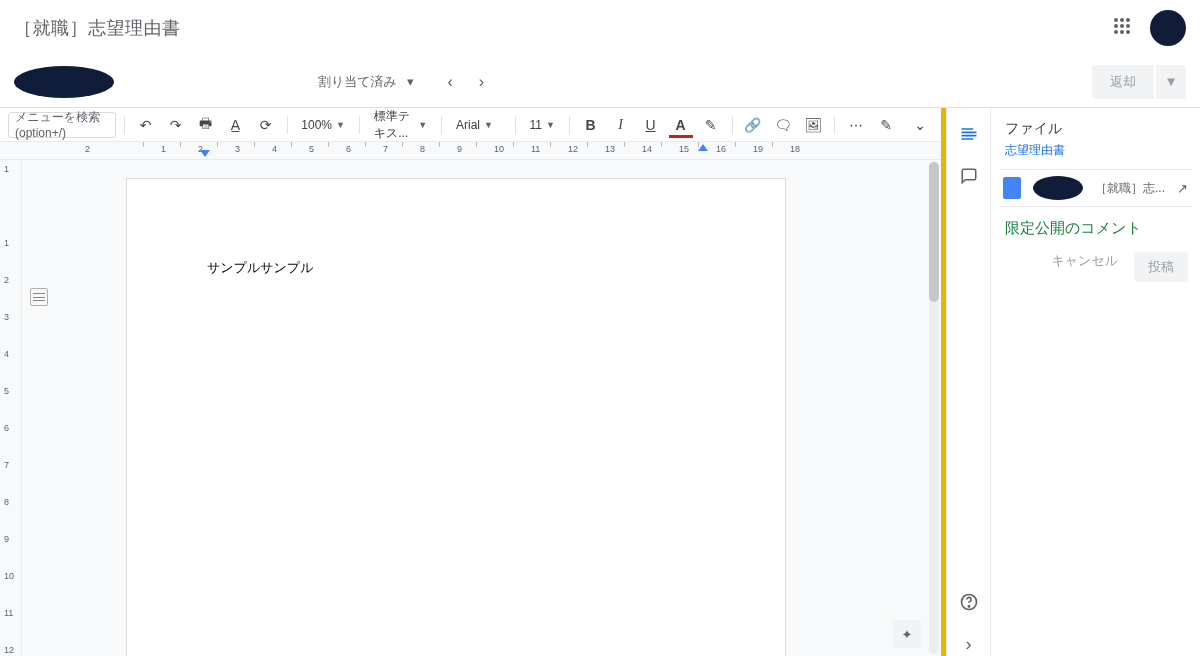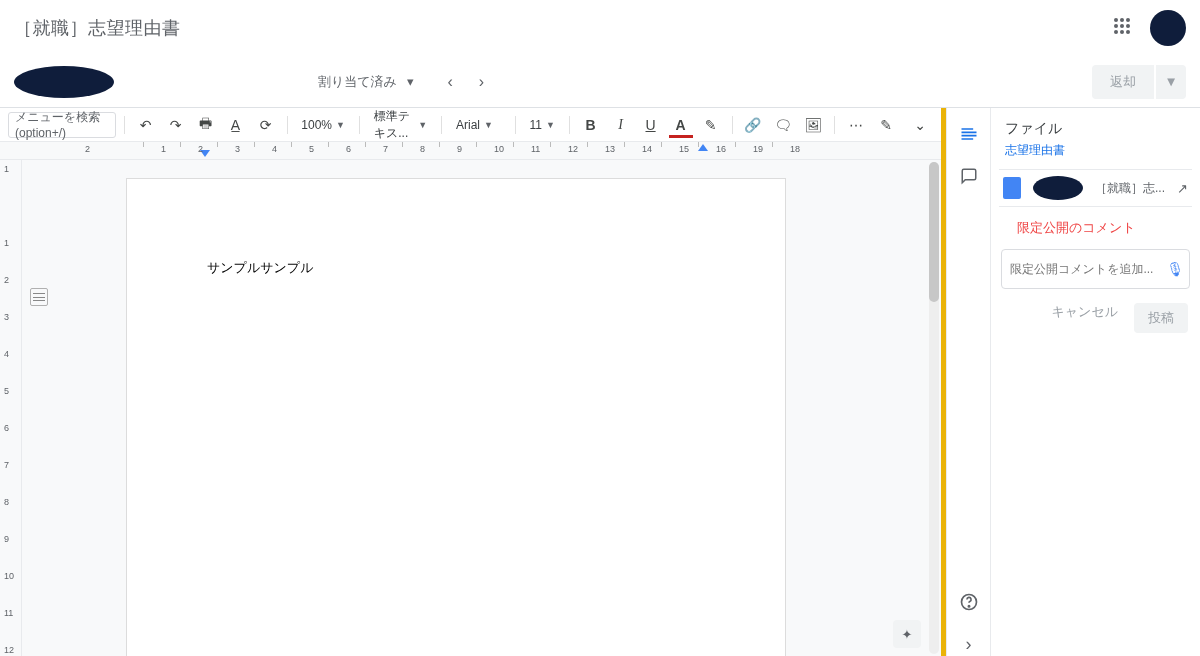--- a/index.html
+++ b/index.html
@@ -64,21 +64,21 @@
   .explore-fab { position:absolute; right:20px; bottom:8px; width:28px;height:28px;background:#f1f3f4;border-radius:4px;display:flex;align-items:center;justify-content:center;color:#5f6368;cursor:pointer;}
 
   
   .sp-title { font-size:14px; color:#3c4043; padding:0 6px;}
   .sp-link { color:#1a73e8; font-size:12px; padding:4px 6px 10px; cursor:pointer;}
   .sp-file { display:flex; align-items:center; gap:12px; padding:6px 4px; border-bottom:1px solid #e8eaed; border-top:1px solid #e8eaed;}
   .sp-file .ficon { width:18px;height:22px;background:#4285f4;border-radius:2px;}
   .sp-file .fdot { width:50px;height:24px;border-radius:50%;background:#0f1d3b;}
   .sp-file .fname { font-size:12px; color:#5f6368; white-space:nowrap; overflow:hidden; text-overflow:ellipsis; flex:1;}
   .sp-file .open { color:#5f6368; cursor:pointer;}
-  .sp-section { padding:12px 6px 6px; font-size:13px; color:#ef4444;margin-left:12px;}
+  .sp-section { padding:12px 6px 6px; font-size:15px; color:#15803d;}
   .sp-input { margin:6px 2px; }
   .sp-input input { width:100%; height:40px; border:1px solid #dadce0; border-radius:4px; padding:0 28px 0 8px; font-size:12px; color:#5f6368;}
   .sp-mic { position:relative; }
   .sp-mic .mic { position:absolute; right:6px; top:50%; transform:translateY(-50%); font-size:14px; color:#4285f4;}
   .sp-actions { display:flex; justify-content:flex-end; gap:16px; padding:8px 4px; color:#9aa0a6; font-size:13px;}
   .sp-actions .post { background:#f1f3f4; padding:6px 14px; border-radius:4px;}
   .sp-actions span { cursor:pointer;}
 </style>
 </head>
 <body>
@@ -270,23 +270,19 @@
   <div class="side-panel">
     <div class="sp-title">ファイル</div>
     <div class="sp-link">志望理由書</div>
     <div class="sp-file">
       <div class="ficon"></div>
       <div class="fdot"></div>
       <div class="fname">［就職］志...</div>
       <div class="open">↗</div>
     </div>
     <div class="sp-section">限定公開のコメント</div>
-    <div class="sp-input sp-mic">
-      <input type="text" placeholder="限定公開コメントを追加..." style="">
-      <span class="mic">🎙</span>
-    </div>
     <div class="sp-actions">
       <span>キャンセル</span>
       <span class="post">投稿</span>
     </div>
   </div>
 
 </div>
 
 </body></html>

